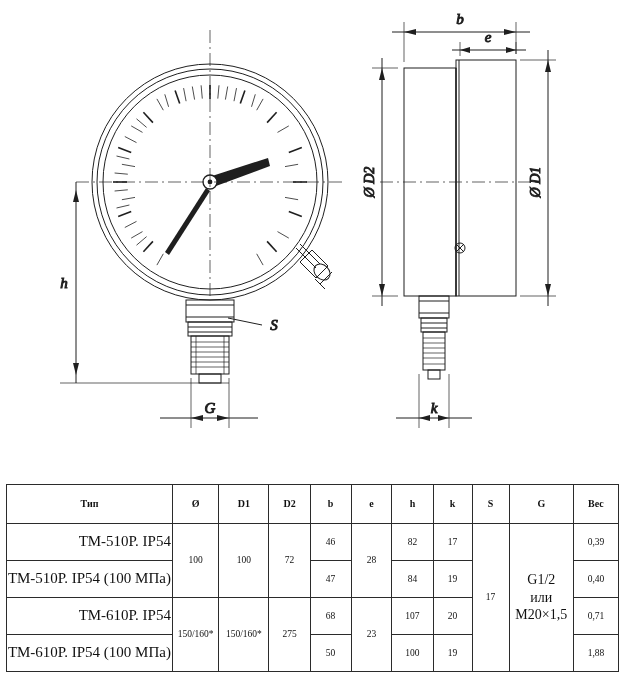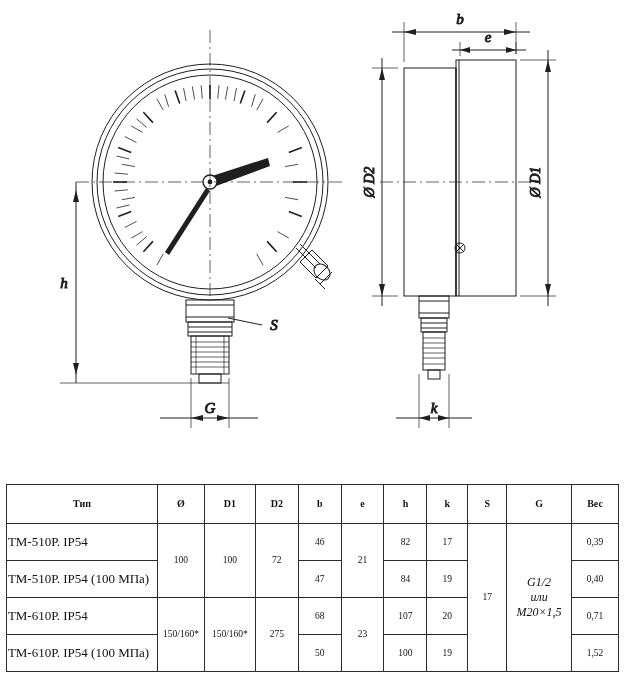--- a/index.html
+++ b/index.html
@@ -46,28 +46,27 @@
   #spec-table thead th {
     font-weight: bold;
     height: 34px;
     font-size: 10px;
     margin-left: 7px;
   }
   #spec-table tbody td {
     height: 32px;
   }
   #spec-table td.type-cell {
-    text-align: left;
-    font-size: 13px;
+    text-align: right;
+    font-size: 15px;
     white-space: nowrap;
   }
   .g-cell {
     line-height: 1.25;
-    font-size: 12px;
-    font-style: italic;
+    font-size: 14px;
   }
   svg text {
     font-family: "Liberation Serif", serif;
     fill: #1a1a1a;
   }
 </style>
 </head>
 <body>
 
 <div id="page">
@@ -287,21 +286,21 @@
         <th style="width:44px">Вес</th>
       </tr>
     </thead>
     <tbody>
       <tr>
         <td class="type-cell">ТМ-510Р. IP54</td>
         <td rowspan="2">100</td>
         <td rowspan="2">100</td>
         <td rowspan="2">72</td>
         <td>46</td>
-        <td rowspan="2">21</td>
+        <td rowspan="2">28</td>
         <td>82</td>
         <td>17</td>
         <td rowspan="4">17</td>
         <td rowspan="4">
           <div class="g-cell">
             <div>G1/2</div>
             <div>или</div>
             <div>М20×1,5</div>
           </div>
         </td>
@@ -323,18 +322,18 @@
         <td rowspan="2">23</td>
         <td>107</td>
         <td>20</td>
         <td>0,71</td>
       </tr>
       <tr>
         <td class="type-cell">ТМ-610Р. IP54 (100 МПа)</td>
         <td>50</td>
         <td>100</td>
         <td>19</td>
-        <td>1,52</td>
+        <td>1,88</td>
       </tr>
     </tbody>
   </table>
 
 </div>
 
 </body></html>

